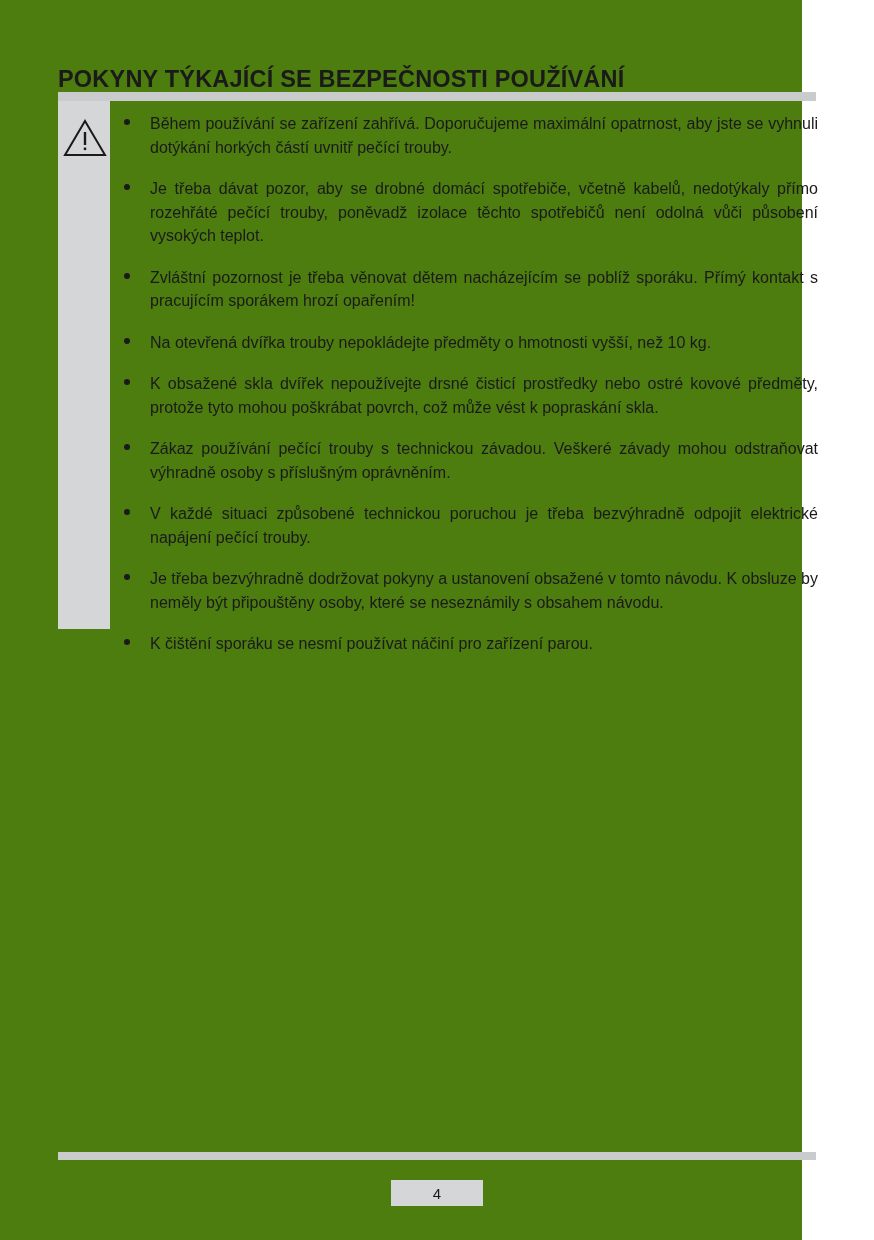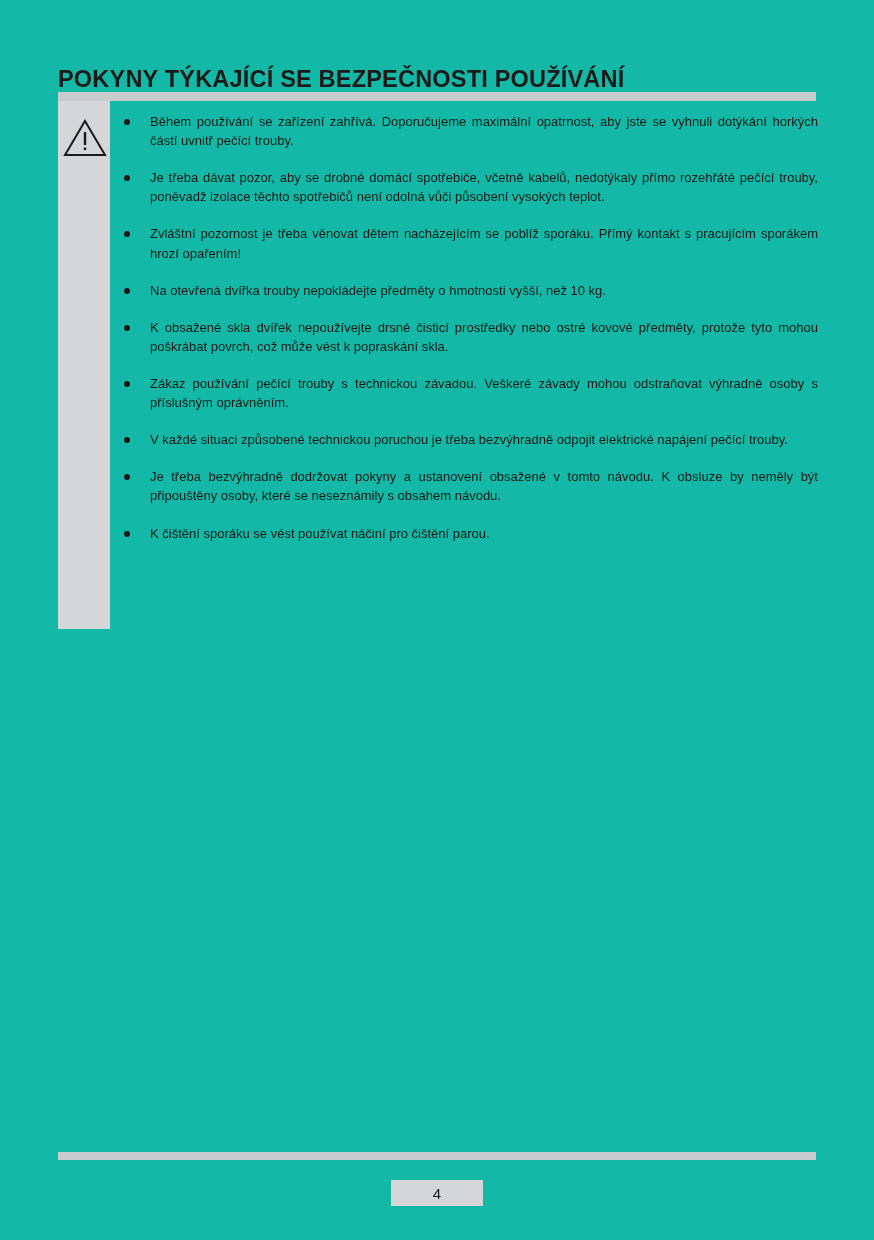--- a/index.html
+++ b/index.html
@@ -11,23 +11,23 @@
     width: 874px;
     height: 1240px;
     font-family: "Liberation Sans", sans-serif;
     color: #1a1a1a;
     position: relative;
     overflow: hidden;
   }
   .page {
     position: absolute;
     left: 0; top: 0;
-    width: 874px;
+    width: 802px;
     height: 1240px;
-    background: #14b8a6;
+    background: #4d7c0f;
   }
   .page-title {
     position: absolute;
     left: 58px;
     top: 50px;
     width: 760px;
     font-size: 23.5px;
     font-weight: bold;
     letter-spacing: 0.2px;
     color: #1a1a1a;
@@ -64,21 +64,21 @@
   }
   ul.notes {
     list-style: none;
     margin: 0;
     padding: 0;
   }
   ul.notes li {
     position: relative;
     padding-left: 32px;
     margin-bottom: 18px;
-    font-size: 13px;
+    font-size: 16px;
     line-height: 1.47;
     text-align: justify;
     color: #1a1a1a;
   }
   ul.notes li:last-child {
     margin-bottom: 0;
   }
   ul.notes li .bullet {
     position: absolute;
     left: 6px;
@@ -158,21 +158,21 @@
       <li>
         <span class="bullet"></span>
         <span>V každé situaci způsobené technickou poruchou je třeba bezvýhradně odpojit elektrické napájení pečící trouby.</span>
       </li>
       <li>
         <span class="bullet"></span>
         <span>Je třeba bezvýhradně dodržovat pokyny a ustanovení obsažené v tomto návodu. K obsluze by neměly být připouštěny osoby, které se neseznámily s obsahem návodu.</span>
       </li>
       <li>
         <span class="bullet"></span>
-        <span>K čištění sporáku se vést používat náčiní pro čištění parou.</span>
+        <span>K čištění sporáku se nesmí používat náčiní pro zařízení parou.</span>
       </li>
     </ul>
   </div>
 
   <div class="footer-rule"></div>
 
   <div class="page-number">4</div>
 
 </div>
 

